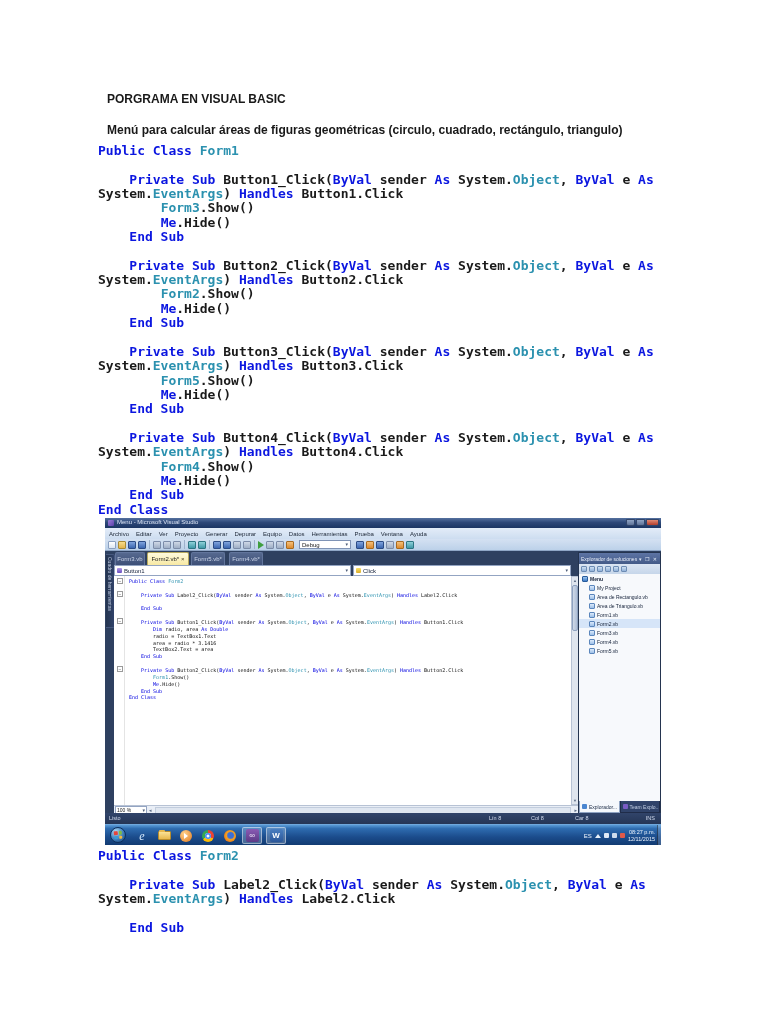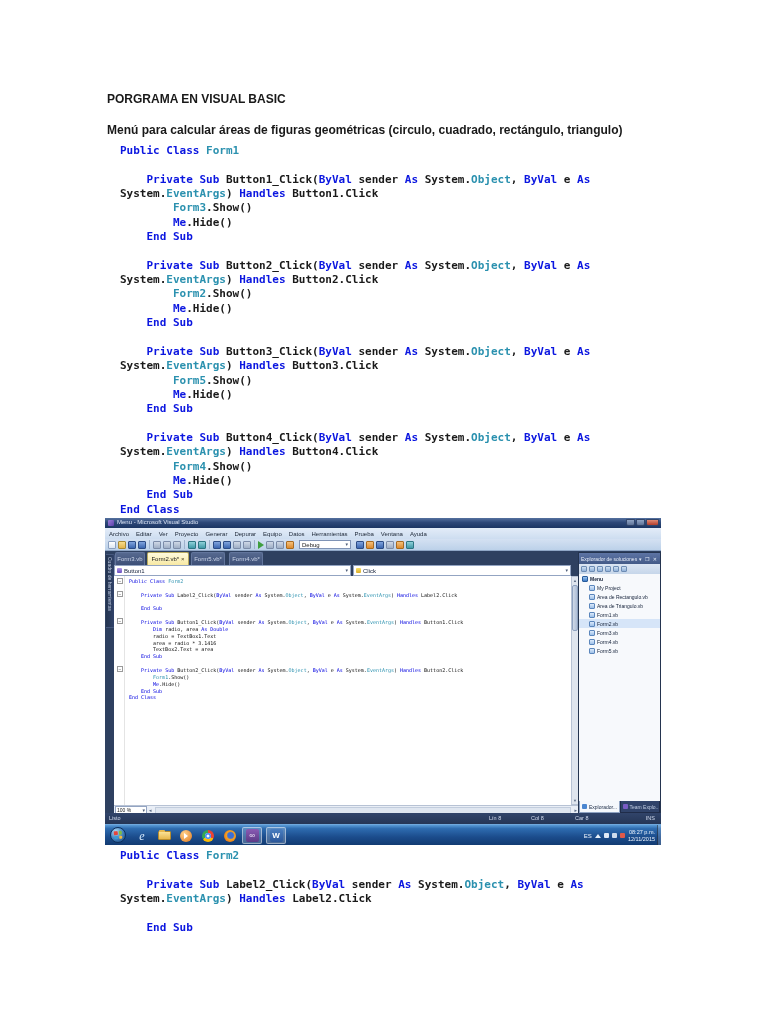--- a/index.html
+++ b/index.html
@@ -1,21 +1,21 @@
 <!DOCTYPE html>
 <html><head>
 <meta charset="utf-8">
 <style>
   html,body{margin:0;padding:0;background:#ffffff;}
   body{width:768px;height:1024px;position:relative;font-family:"Liberation Sans",sans-serif;overflow:hidden;}
 
   
   .doc-title{position:absolute;left:107px;top:92px;font-size:12px;font-weight:bold;color:#191919;margin:0;}
   .doc-subtitle{position:absolute;left:107px;top:123px;font-size:12px;font-weight:bold;color:#191919;margin:0;width:560px;}
-  .doc-code{position:absolute;left:120px;font-family:"DejaVu Sans Mono",monospace;font-size:11px;line-height:14.35px;font-weight:bold;white-space:pre;}
+  .doc-code{position:absolute;left:98px;font-family:"DejaVu Sans Mono",monospace;font-size:13px;line-height:14.35px;font-weight:bold;white-space:pre;}
   #code1{top:144px;}
   #code2{top:849px;}
   .cl{white-space:pre;}
   .tk-k{color:#0b16e0;}
   .tk-t{color:#2b91af;}
   .tk-p{color:#1a1a1a;}
 
   
   .vs{position:absolute;left:105px;top:518px;width:556px;height:327px;background:#2e4060;overflow:hidden;font-family:"Liberation Sans",sans-serif;}
   .vs *{box-sizing:border-box;}

